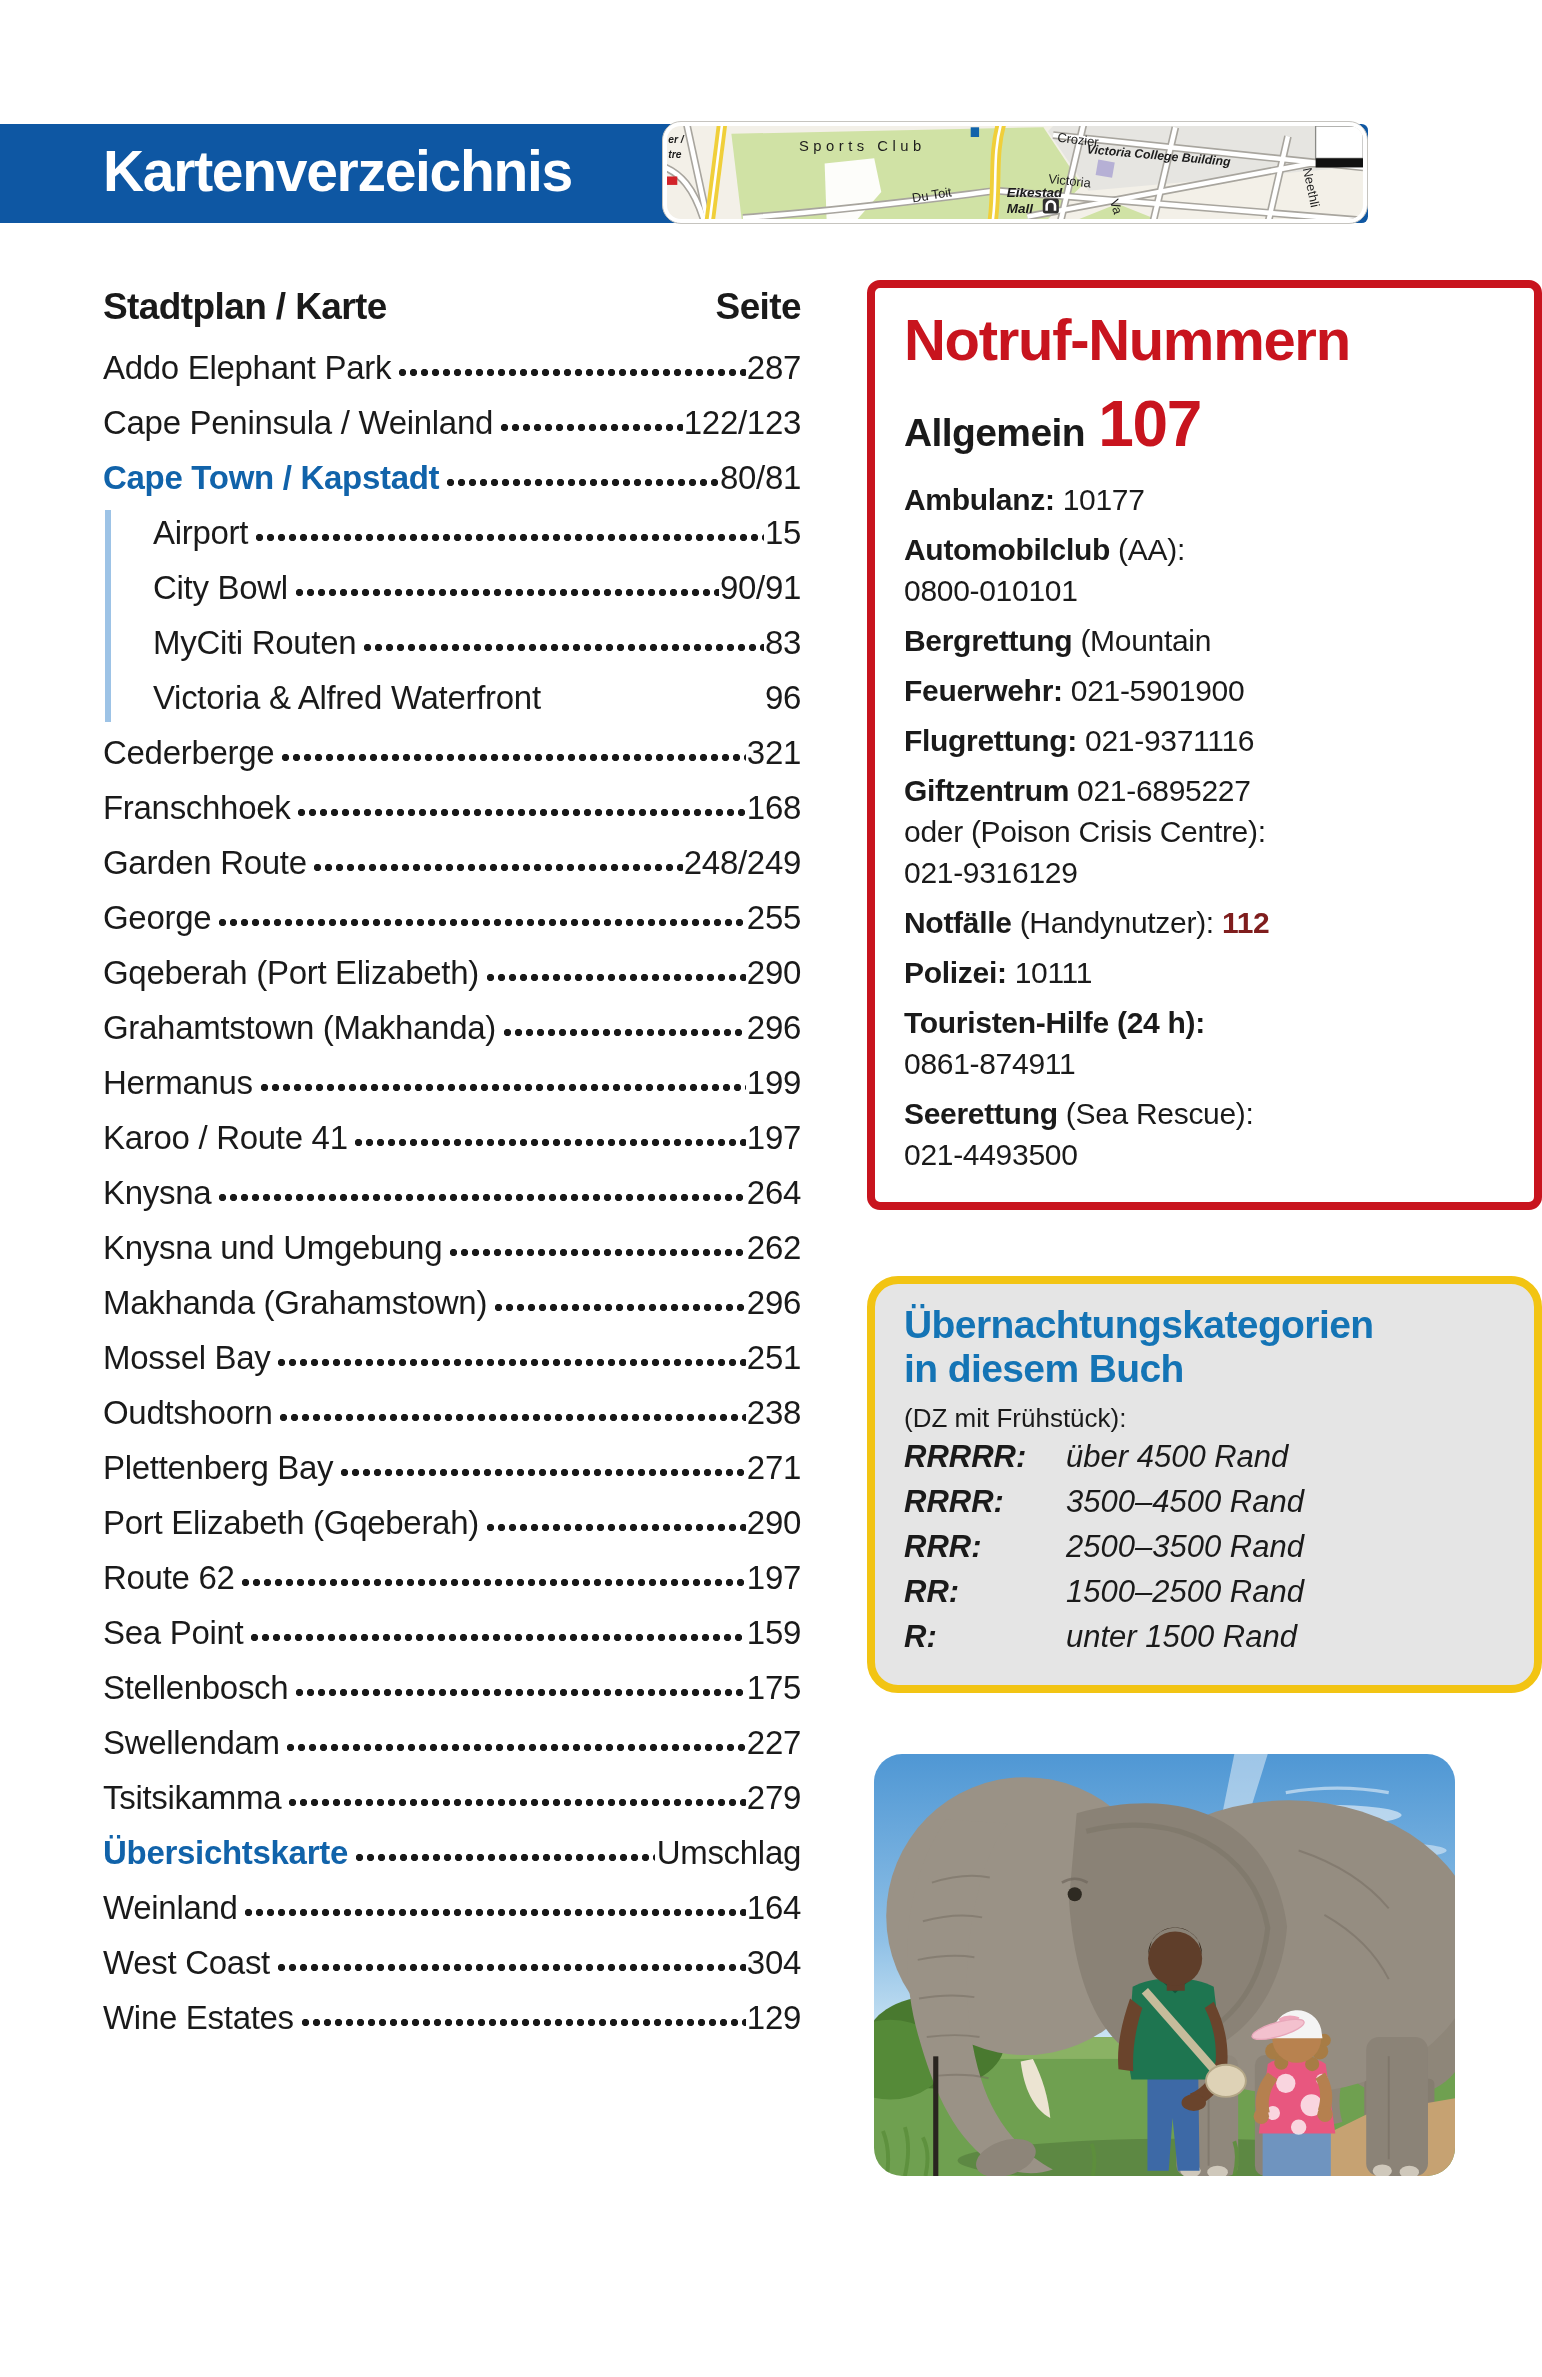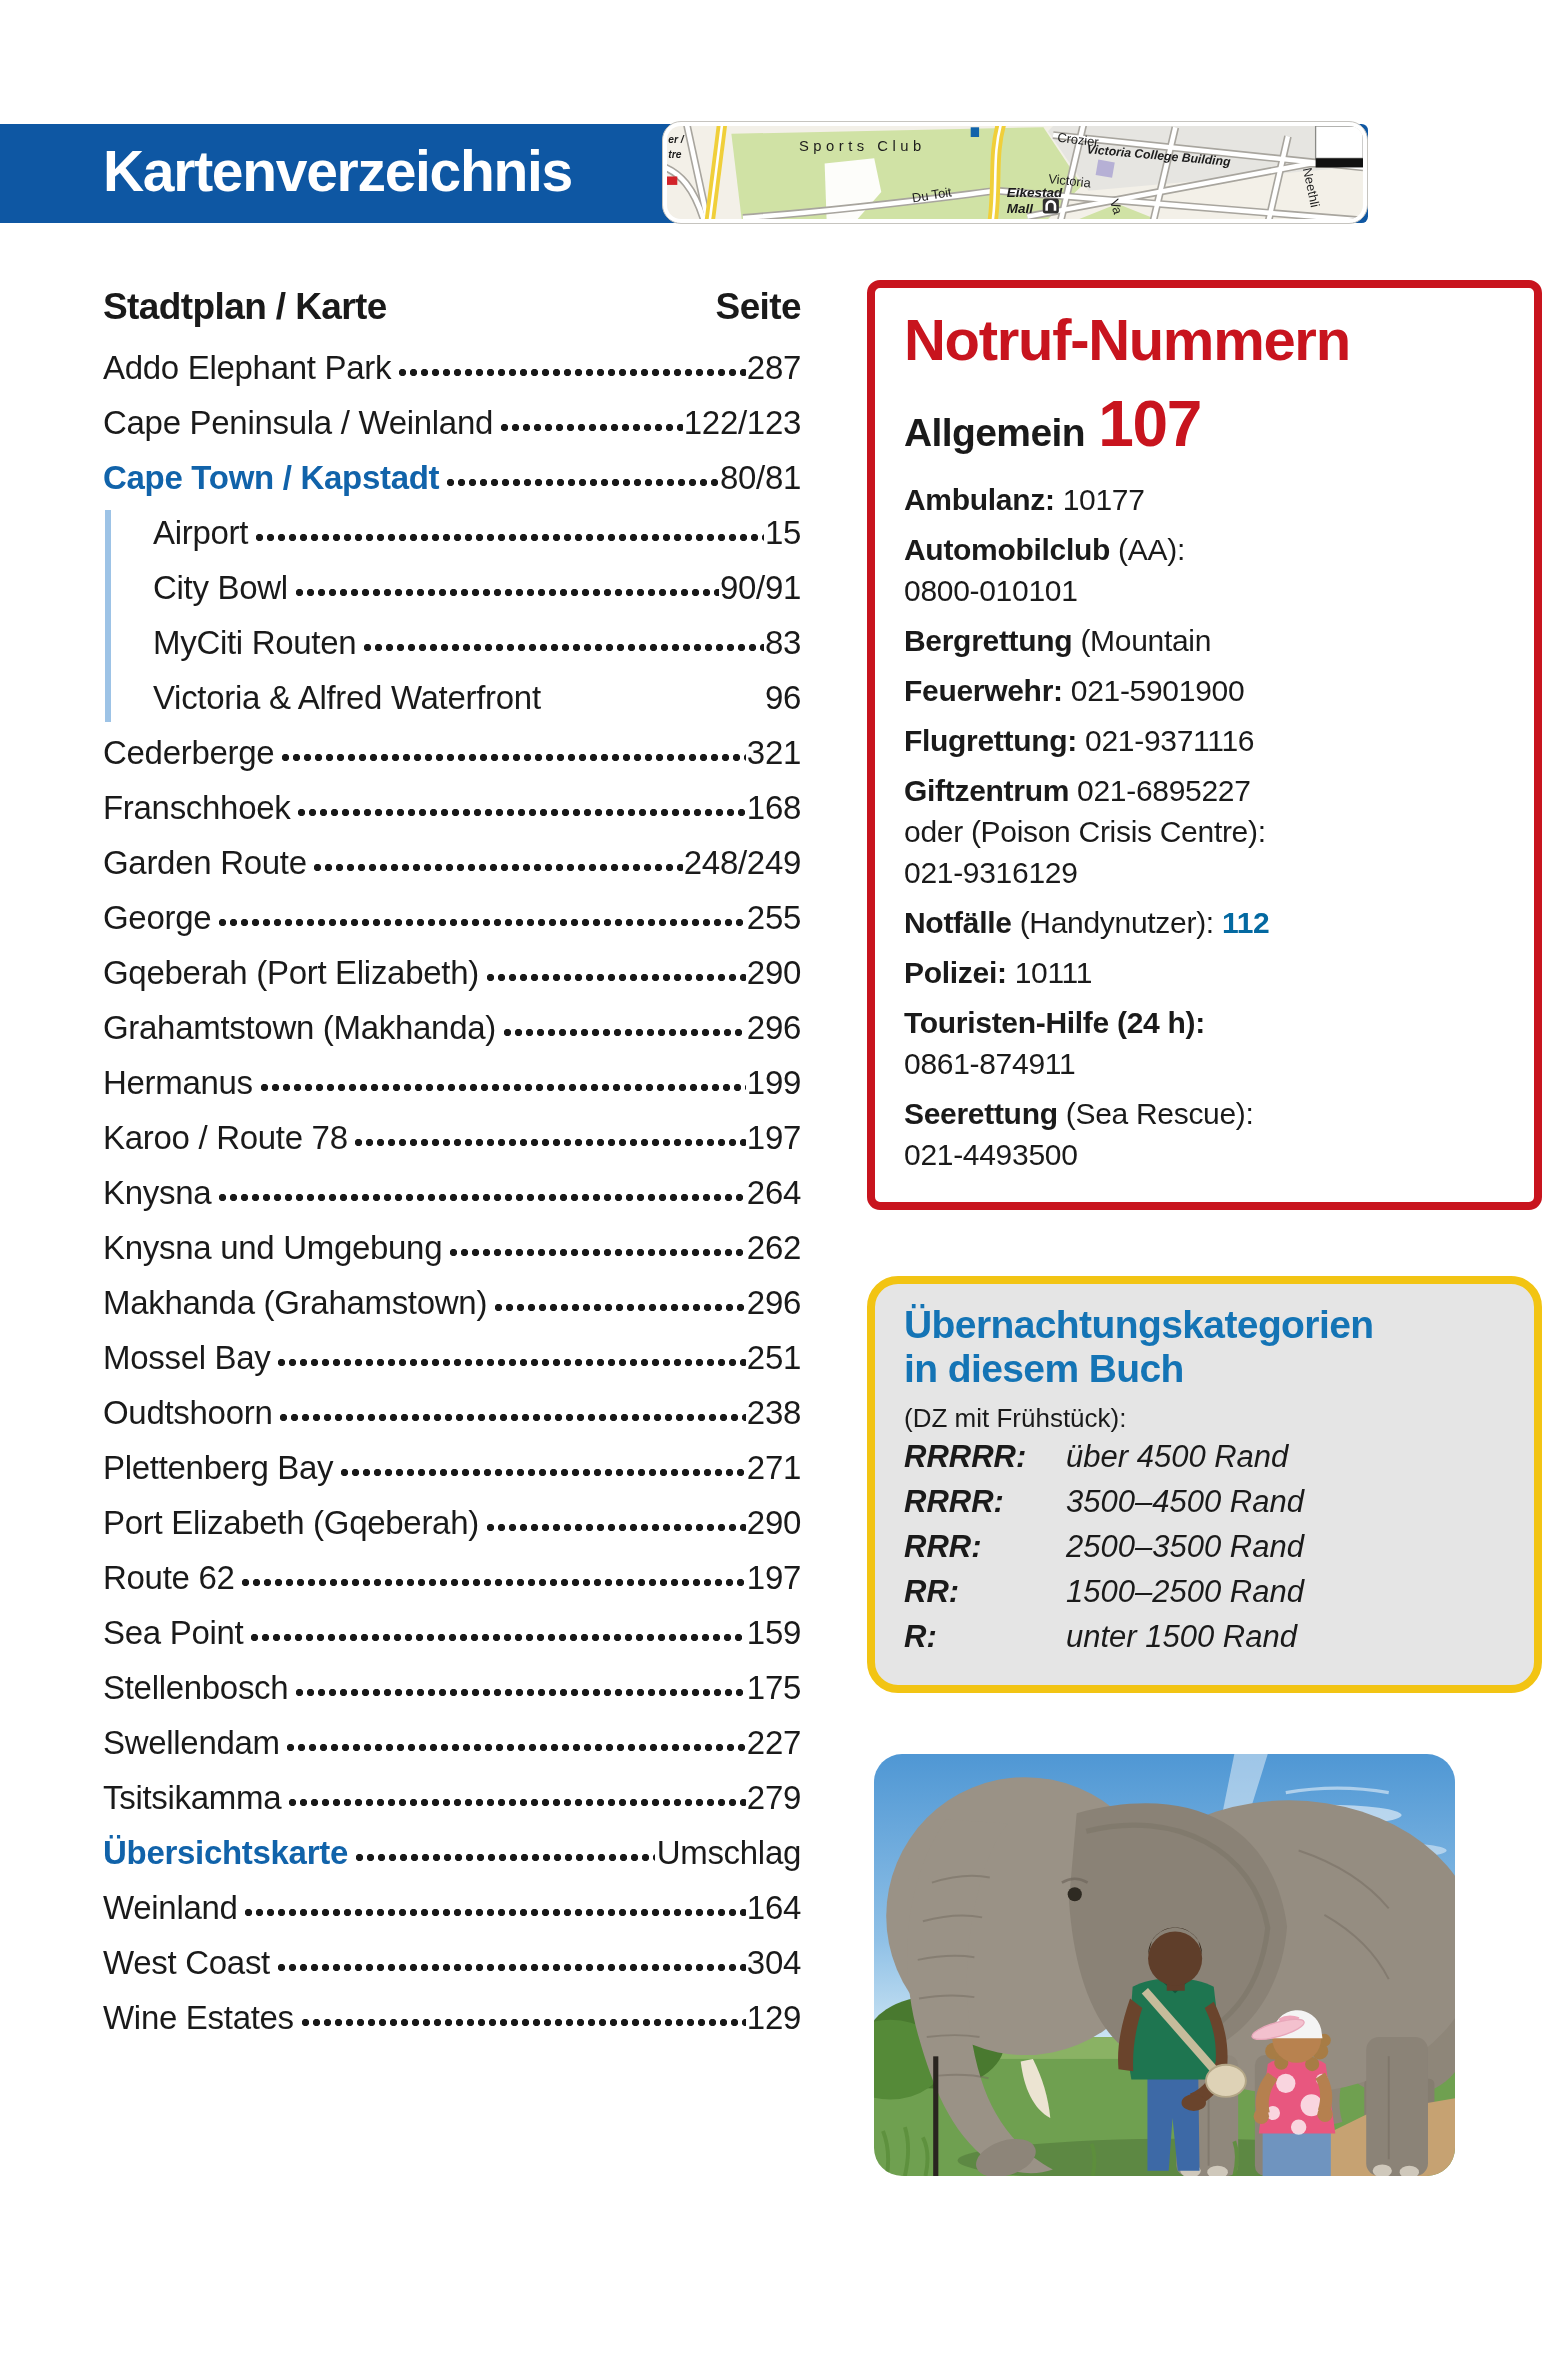--- a/index.html
+++ b/index.html
@@ -39,21 +39,21 @@
     border:8.4px solid #c8141e; border-radius:13px; box-sizing:border-box;
     padding:18px 10.3px 0 29px; background:#fff; }
   .em-title { color:#c8141e; font-size:58px; font-weight:700; letter-spacing:-1.3px; }
   .em-general { margin-top:14px; white-space:nowrap; }
   .em-glabel { font-size:39px; font-weight:700; letter-spacing:-0.6px; }
   .em-gnum { font-size:64px; font-weight:700; color:#c8141e; margin-left:10.3px; letter-spacing:-1.3px; }
   #em-lines { margin-top:18px; }
   .em-line { font-size:30px; line-height:41px; letter-spacing:-0.3px; white-space:nowrap; }
   .em-line.gap { margin-top:9px; }
   .em-line .b { font-weight:700; }
-  .em-line .r { font-weight:700; color:#0369a1;margin-top:28px; }
+  .em-line .r { font-weight:700; color:#7f1d1d;margin-top:28px; }
 
   
   .lodge-box { position:absolute; left:867px; top:1276px; width:675px; height:417px;
     border:8.4px solid #f2c413; border-radius:31px; box-sizing:border-box;
     padding:19px 10.3px 0 29px; background:#e5e5e5; }
   .lodge-title { color:#1474b5; font-size:39px; font-weight:700; line-height:44px; letter-spacing:-0.6px; }
   .lodge-sub { font-size:26px; margin-top:11.6px; }
   #lodge-rows { margin-top:0;font-style:italic; }
   .lodge-row { display:flex; font-size:31px; line-height:45px; white-space:nowrap; }
   .lodge-label { font-weight:700; width:162px; flex:0 0 auto; }
@@ -229,21 +229,21 @@
     </div>
 
     <div class="toc-row">
       <span class="toc-name">Hermanus</span>
 
       <span class="dots"></span>
       <span class="toc-page">199</span>
     </div>
 
     <div class="toc-row">
-      <span class="toc-name">Karoo / Route 78</span>
+      <span class="toc-name">Karoo / Route 41</span>
 
       <span class="dots"></span>
       <span class="toc-page">197</span>
     </div>
 
     <div class="toc-row">
       <span class="toc-name">Knysna</span>
 
       <span class="dots"></span>
       <span class="toc-page">264</span>

